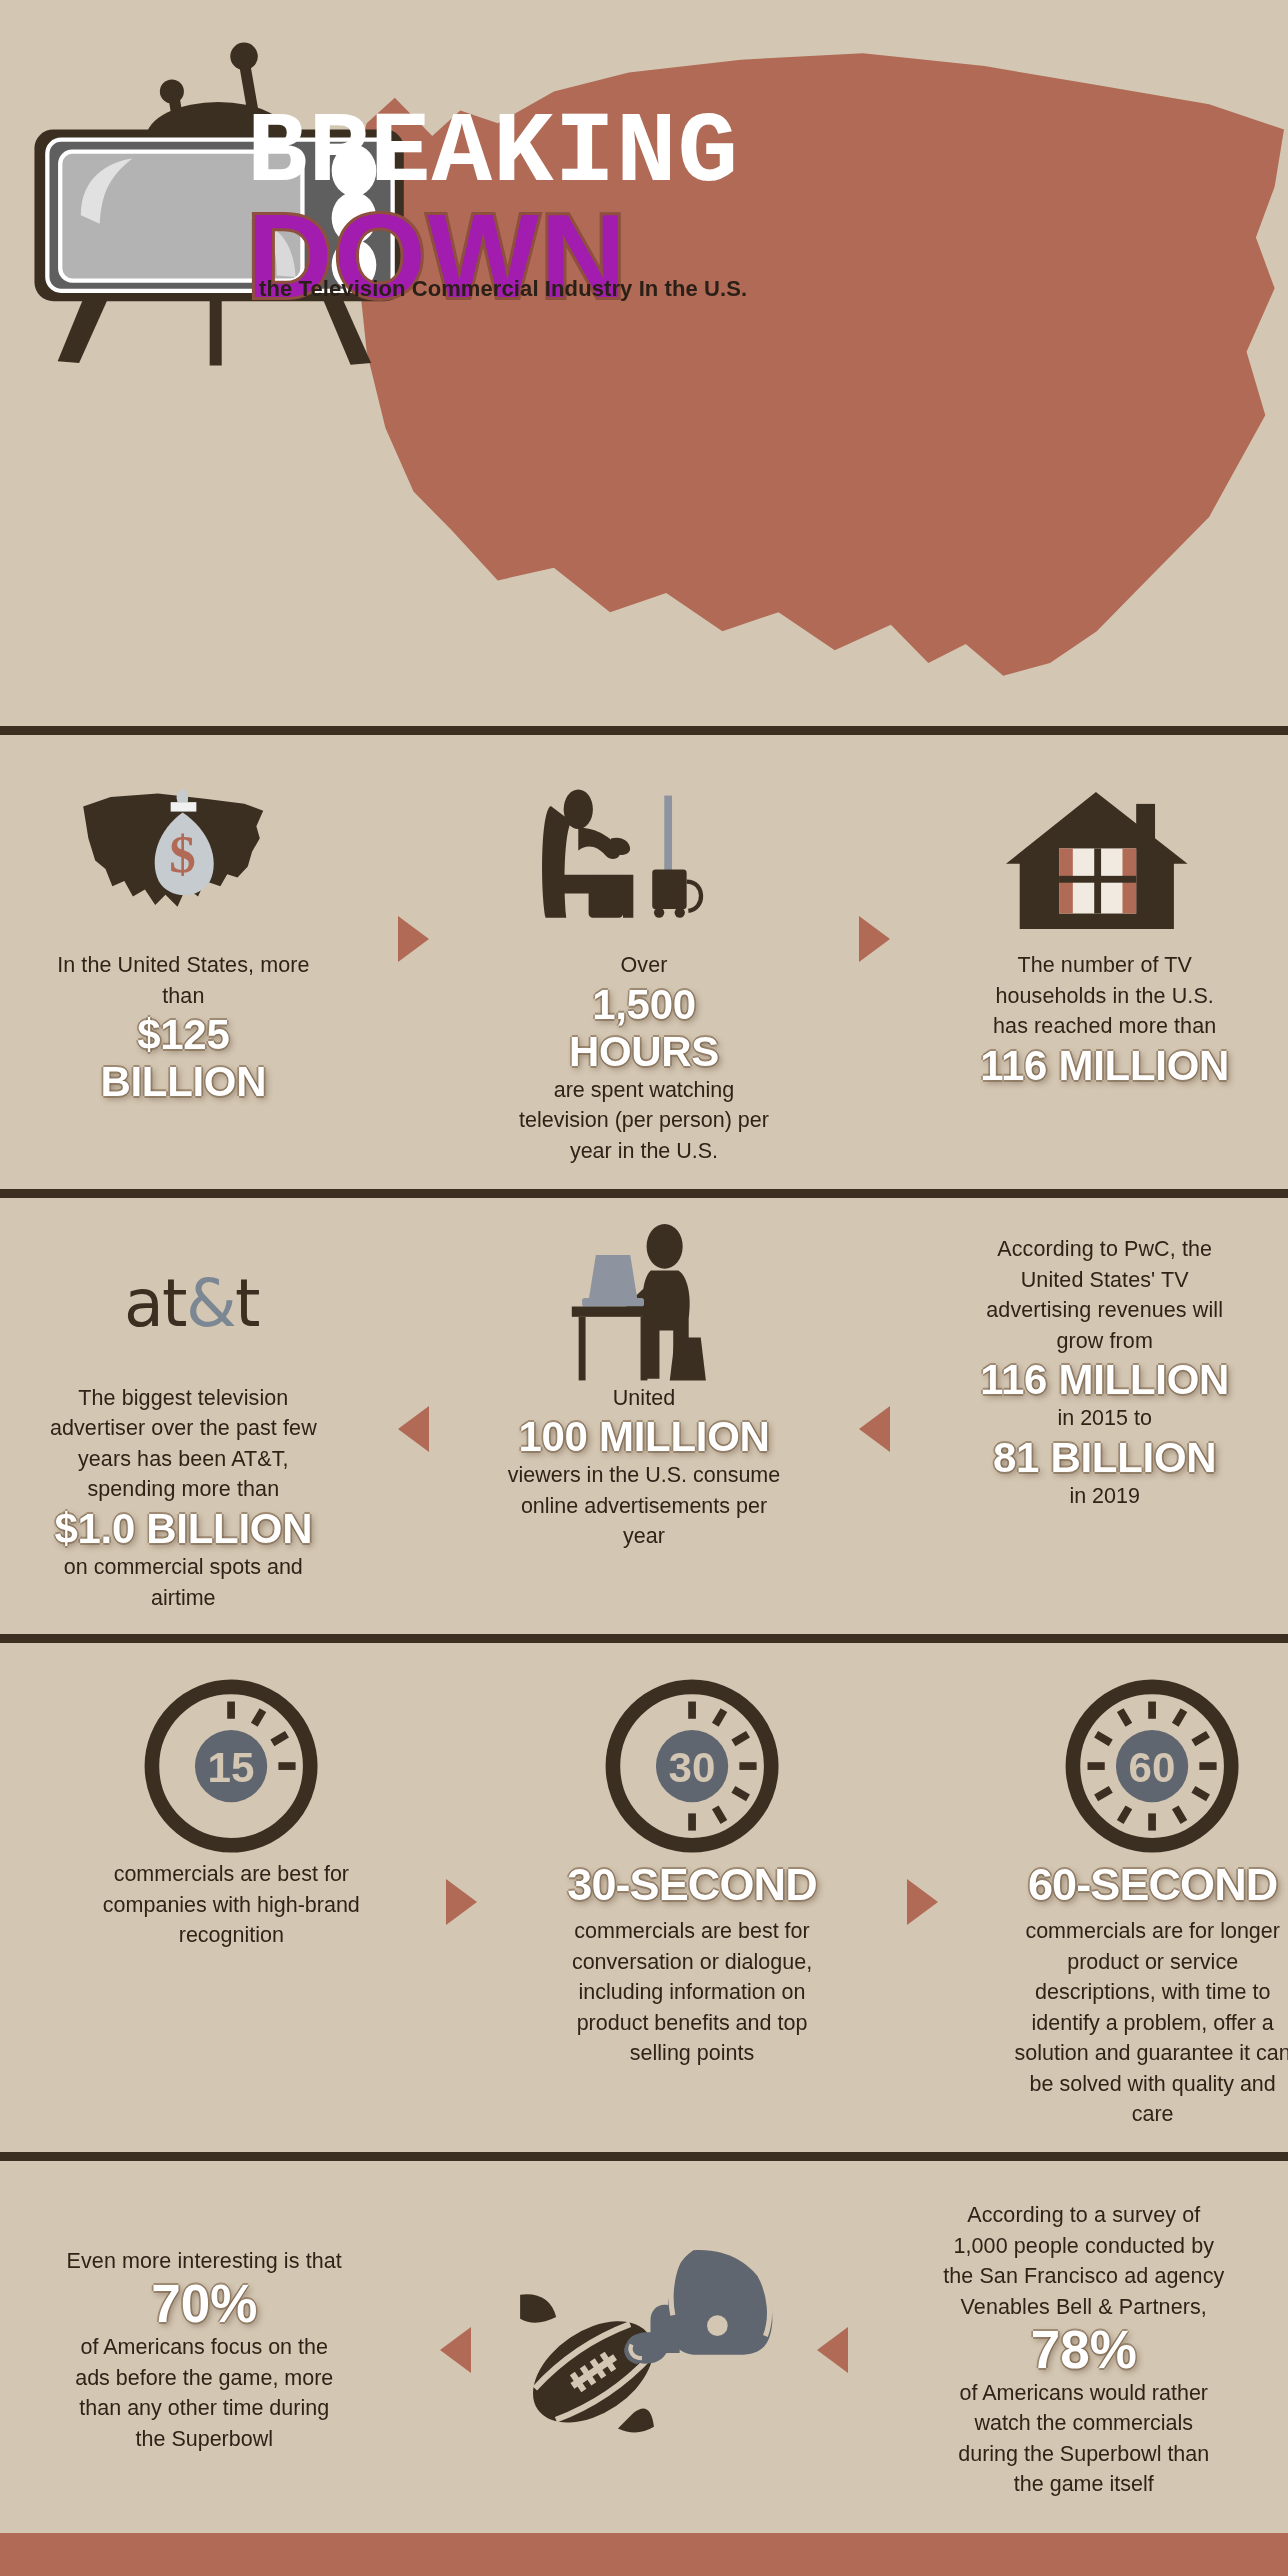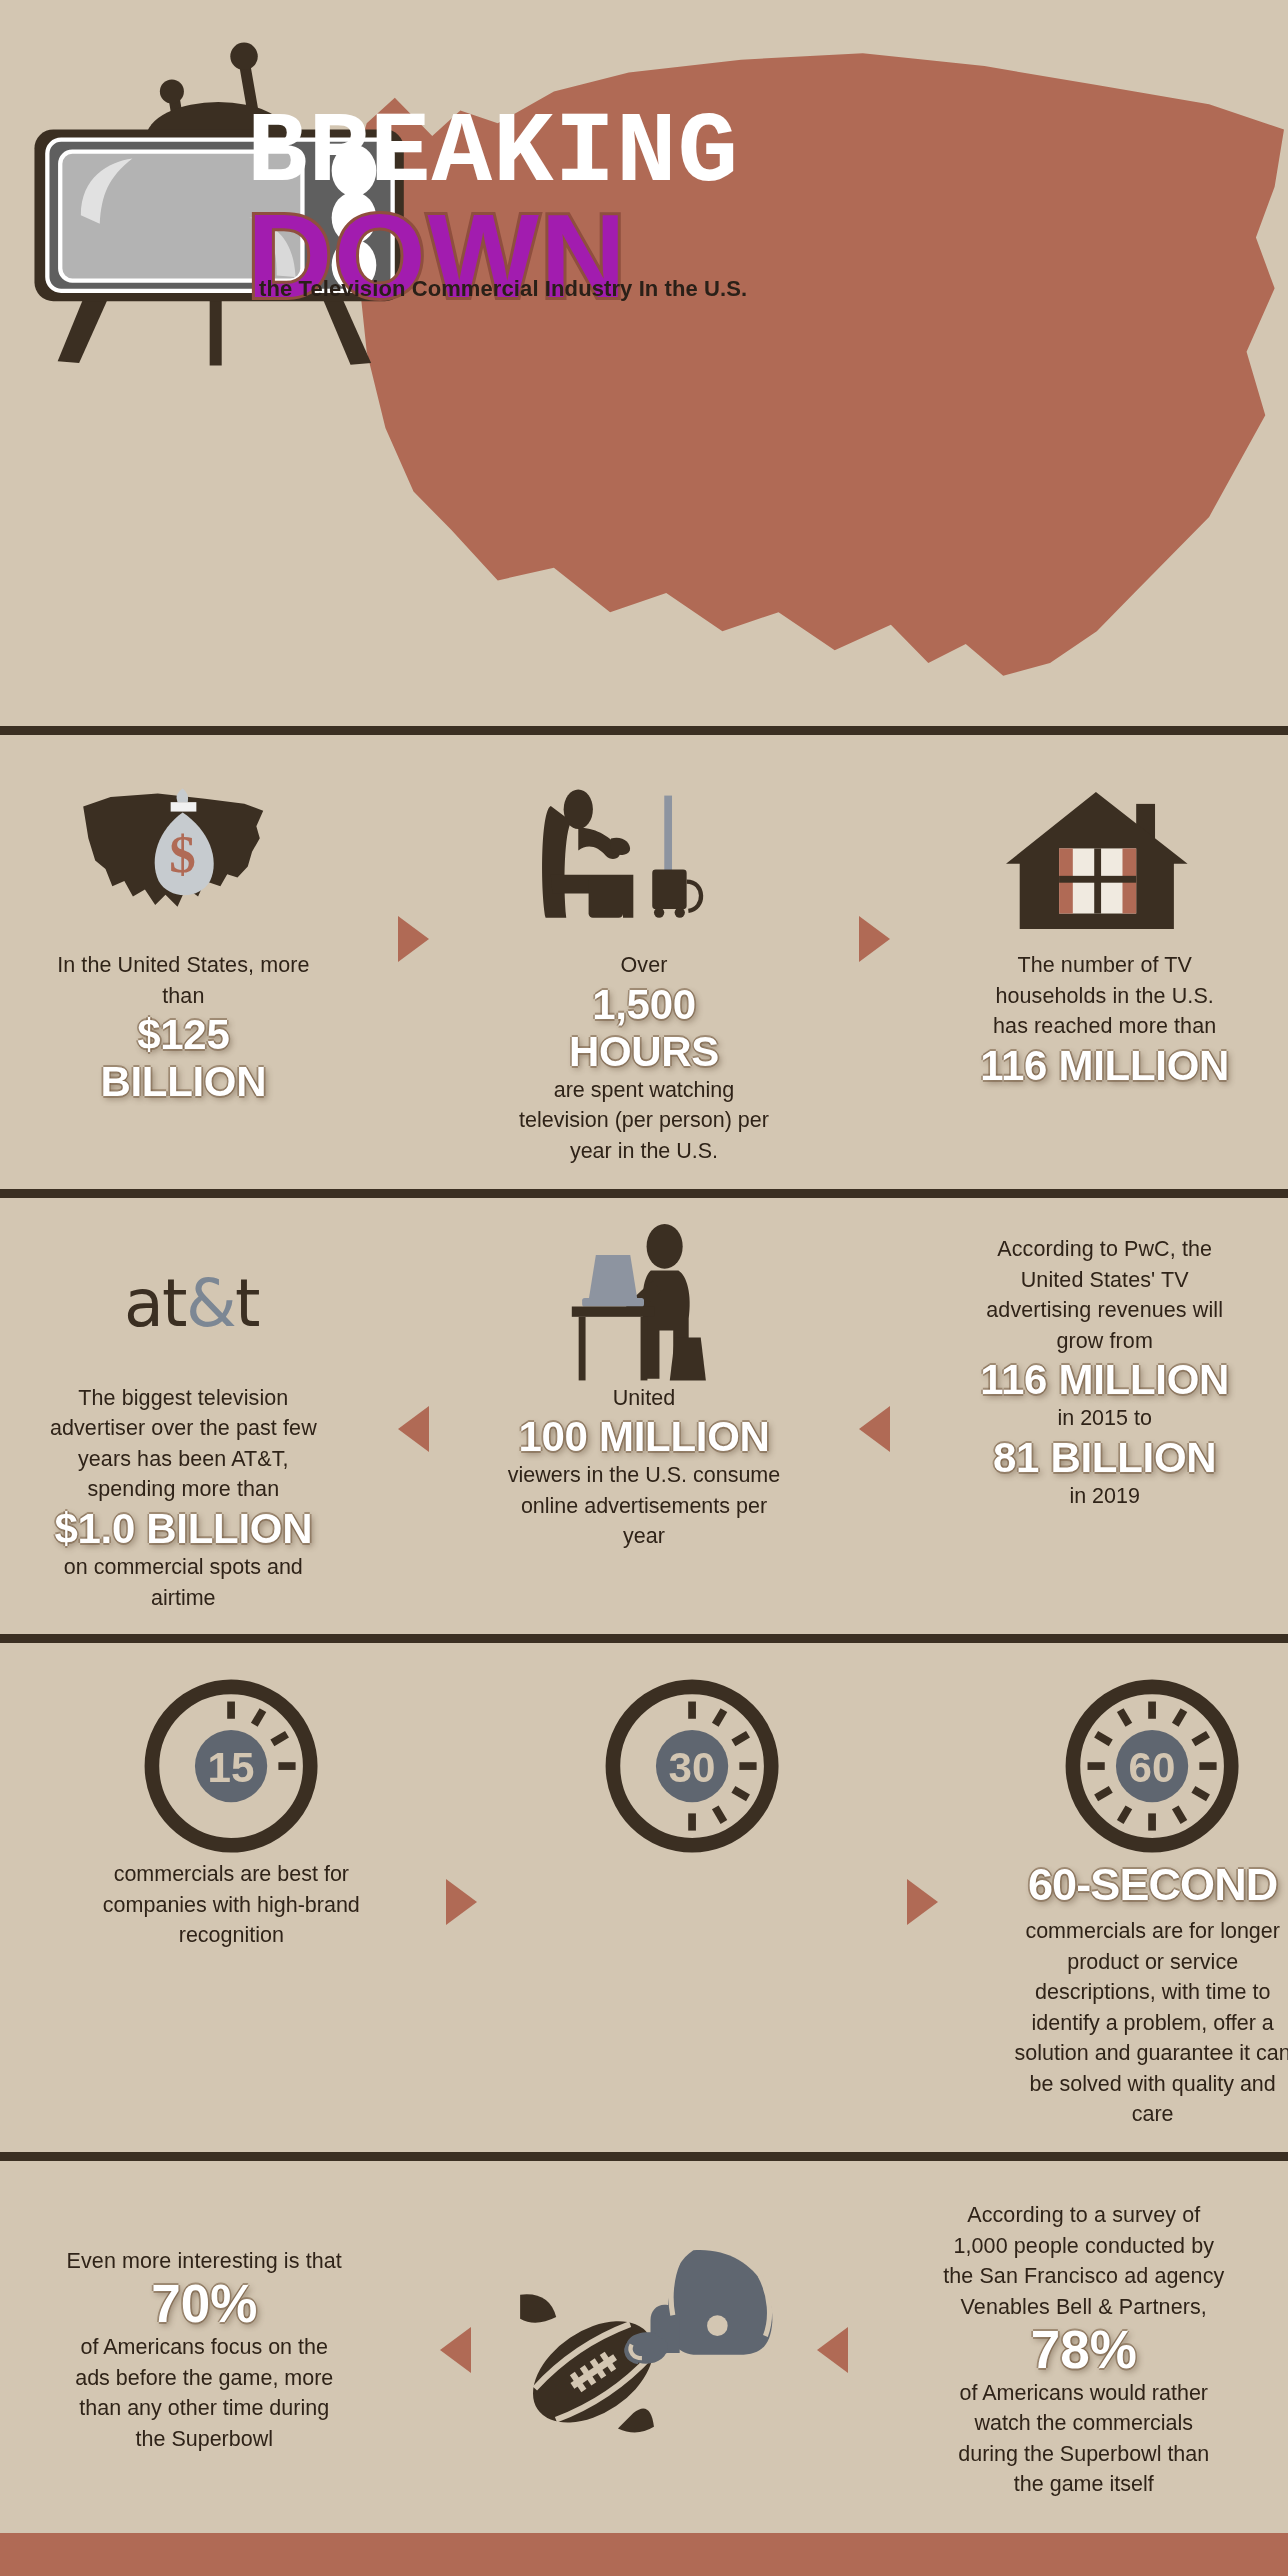--- a/index.html
+++ b/index.html
@@ -389,20 +389,24 @@
               <line x1="107" y1="32" x2="107" y2="52"></line>
               <line x1="144" y1="42" x2="134" y2="59"></line>
               <line x1="172" y1="70" x2="155" y2="80"></line>
               <line x1="182" y1="107" x2="162" y2="107"></line>
               <line x1="172" y1="144" x2="155" y2="134"></line>
               <line x1="144" y1="172" x2="134" y2="155"></line>
               <line x1="107" y1="182" x2="107" y2="162"></line>
             </g>
             <text x="107" y="126" font-family="Liberation Sans, sans-serif" font-size="49" font-weight="bold" fill="#d3c6b2" text-anchor="middle">30</text>
           </svg>
+        </div>
+        <div class="txt">
+          <div class="sec-title">30-SECOND</div>
+          <div class="stat-sub">commercials are best for conversation or dialogue, including information on product benefits and top selling points</div>
         </div>
       </div>
 
       <div class="arrow-cell">
         <div class="arrow-right" style="margin-top:0"></div>
       </div>
 
       <div class="col">
         <div class="icon-box">
           <svg width="185" height="185" viewBox="0 0 215 215">

